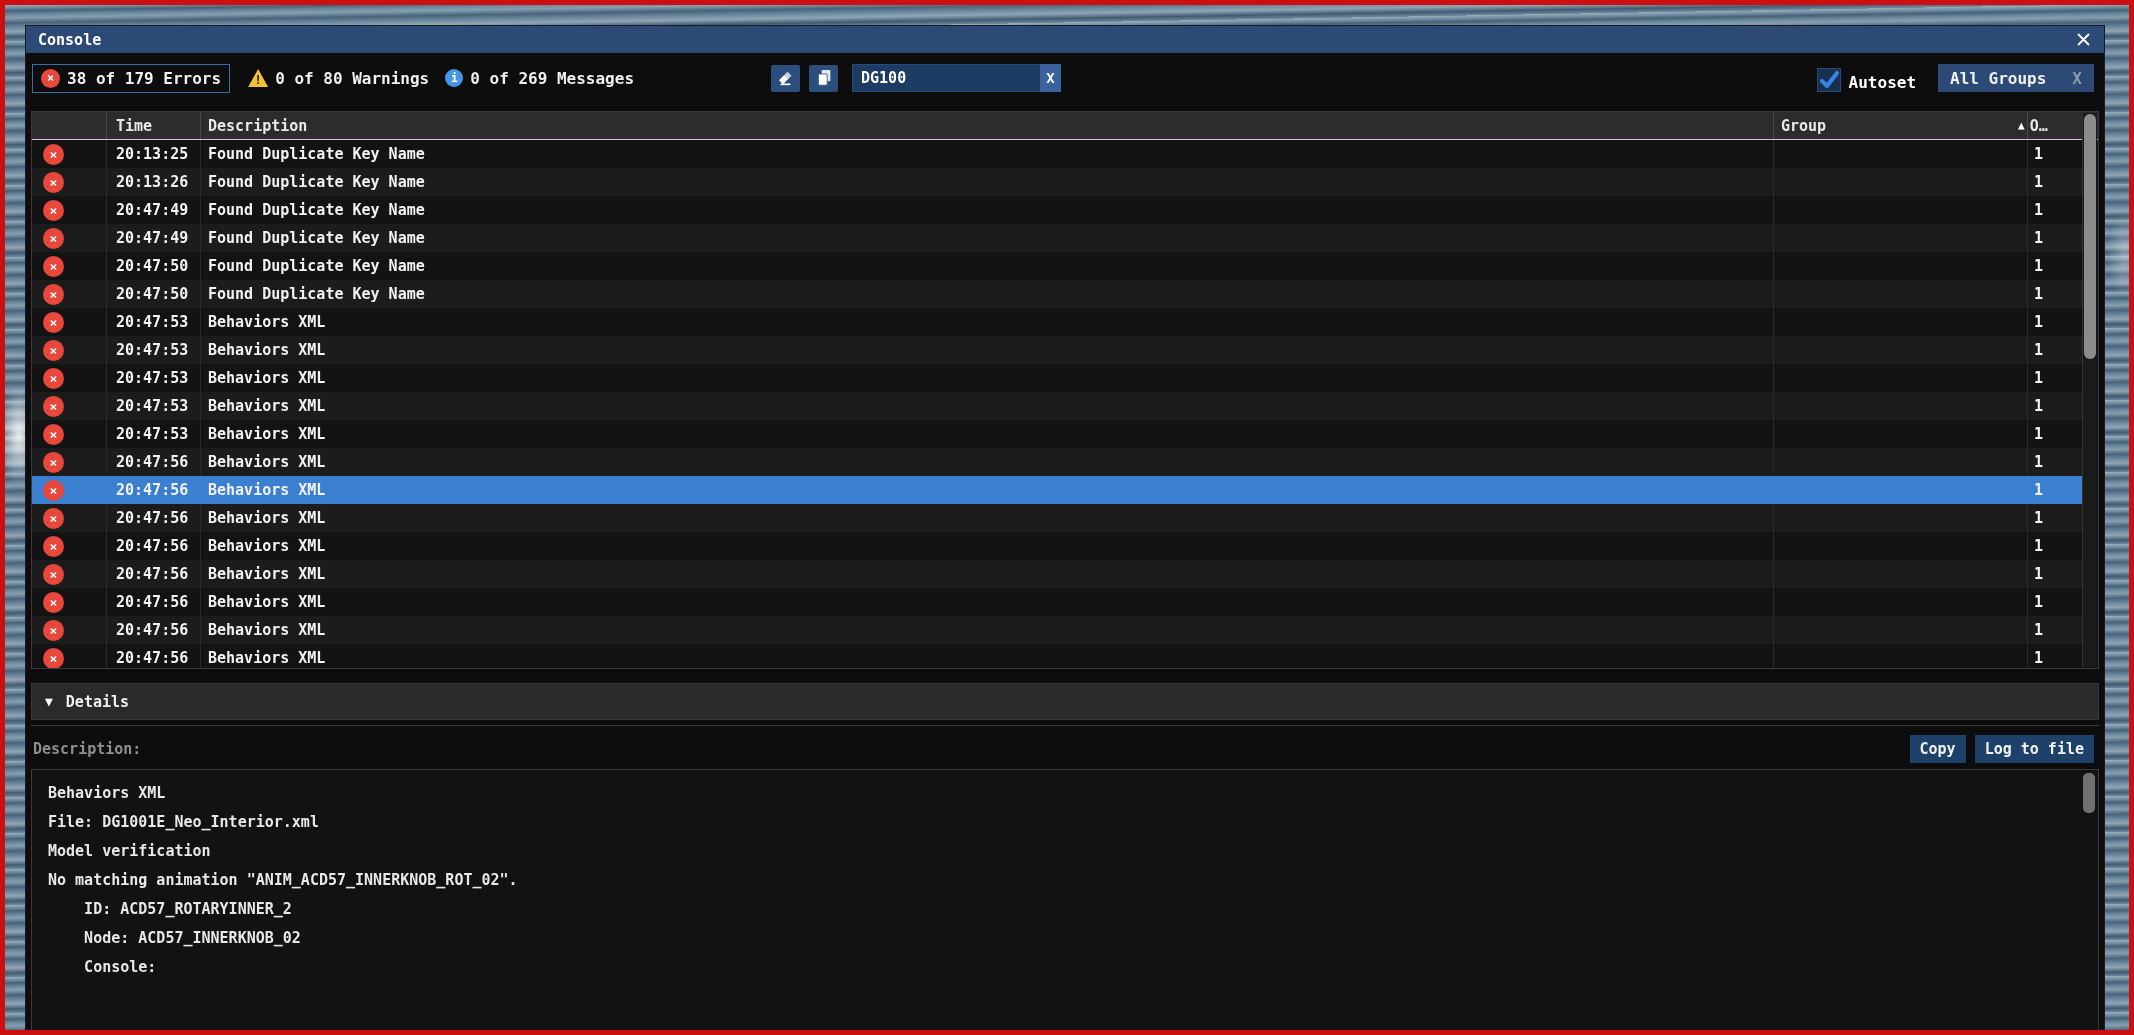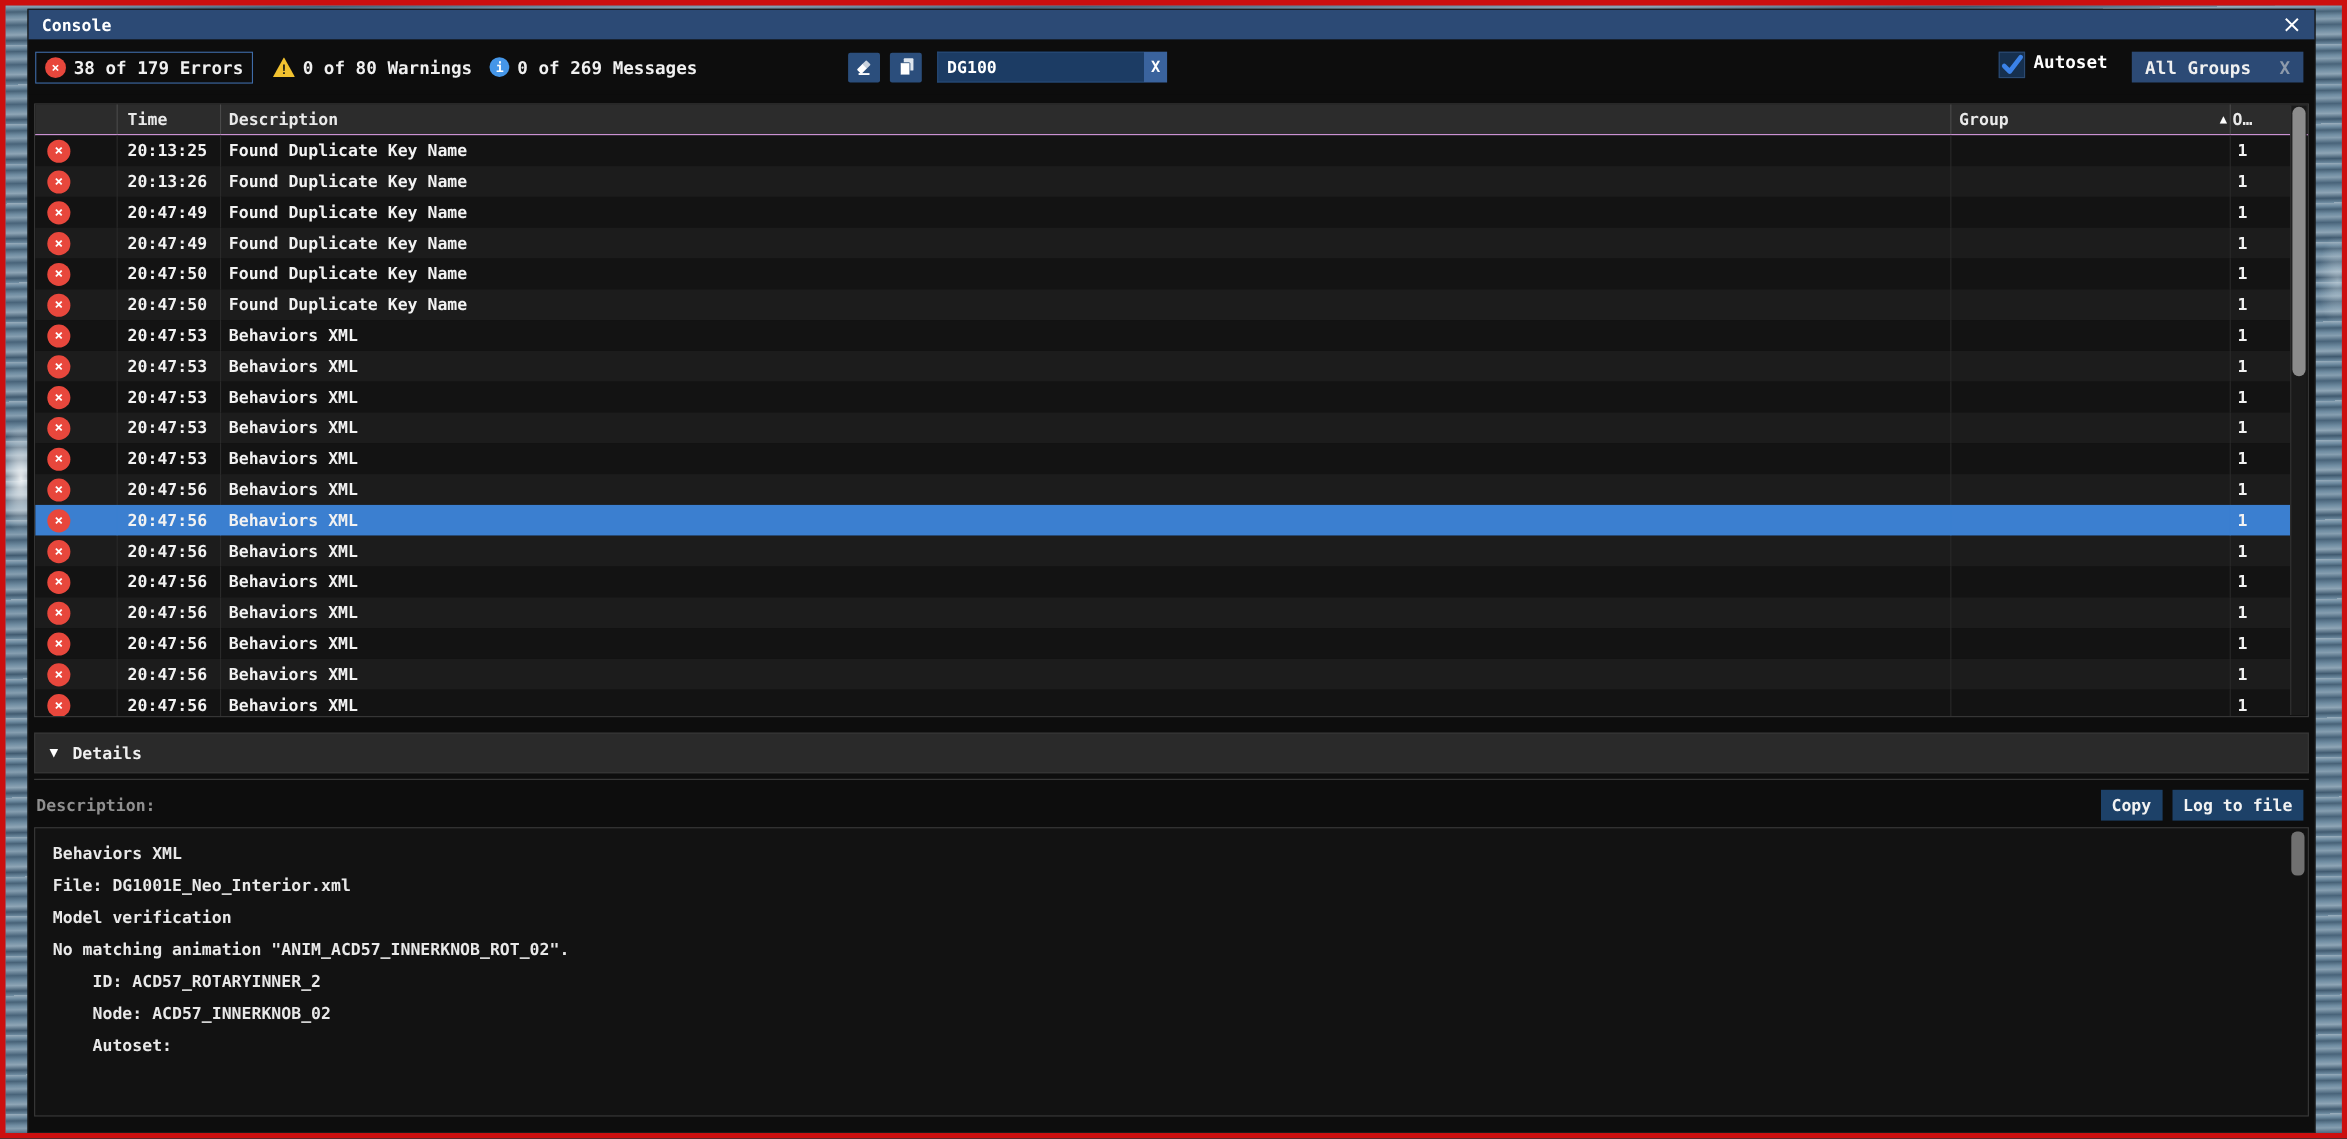--- a/index.html
+++ b/index.html
@@ -15,21 +15,21 @@
       radial-gradient(ellipse 30px 70px at 14px 430px, rgba(255,255,255,.85), rgba(255,255,255,0) 70%),
       radial-gradient(ellipse 26px 60px at 2120px 250px, rgba(230,240,245,.4), rgba(255,255,255,0) 70%),
       repeating-linear-gradient(179deg,
         rgba(255,255,255,.28) 0px, rgba(255,255,255,0) 3px,
         rgba(16,40,62,.42) 6px,  rgba(0,0,0,0) 10px,
         rgba(255,255,255,.16) 13px, rgba(10,34,58,.38) 18px,
         rgba(0,0,0,0) 23px, rgba(255,255,255,.22) 27px,
         rgba(8,30,52,.45) 32px, rgba(0,0,0,0) 36px);
   }
   .window {
-    position: absolute; left: 20px; top: 3px; width: 2080px; bottom: 0;
+    position: absolute; left: 20px; top: 20px; width: 2080px; bottom: 0;
     background: #0d0d0d;
     border: 1px solid #1b1b1b;
     display: flex; flex-direction: column;
     color: #f0f0f0;
   }
   
   .titlebar {
     height: 27px; background: #2c4a75; flex: 0 0 auto;
     display: flex; align-items: center; justify-content: space-between;
     padding: 0 10px 0 12px;
@@ -69,21 +69,21 @@
   }
   .filter-wrap { display:flex; margin-left: 14px; }
   .filter-input {
     width: 188px; height: 28px; background:#1c3c64; border:1px solid #274b77; border-right:none;
     color:#fff; font: 700 15px "DejaVu Sans Mono", monospace; padding: 0 8px; outline:none;
   }
   .filter-clear {
     width: 21px; height: 28px; background:#3a639d; color:#fff;
     display:flex; align-items:center; justify-content:center; font-size:14px; font-weight:700;
   }
-  .right-tools { margin-left:auto; display:flex; align-items:flex-start;padding-left:13px; }
+  .right-tools { margin-left:auto; display:flex; align-items:flex-end;padding-left:13px; }
   .checkbox { width:24px; height:24px; background:#16304f; border:1px solid #2b4a72;
     display:flex; align-items:center; justify-content:center; }
   .autoset-label { margin: 0 14px 0 8px; color:#fff; }
   .groups-btn {
     height: 28px; background:#2c4a75; display:flex; align-items:center;
     padding: 0 12px; gap: 26px; margin-left: 8px;
   }
   .groups-btn .x { color:#8d9aab; }
   
   .grid { margin: 8px 5px 0; border: 1px solid #3a3a3a; position: relative; flex: 0 0 auto; background:#111; }
@@ -581,18 +581,18 @@
     </div>
 
     <div class="desc-box">
 
       <div class="desc-line">Behaviors XML</div>
         <div class="desc-line">File: DG1001E_Neo_Interior.xml</div>
         <div class="desc-line">Model verification</div>
         <div class="desc-line">No matching animation "ANIM_ACD57_INNERKNOB_ROT_02".</div>
         <div class="desc-line">    ID: ACD57_ROTARYINNER_2</div>
         <div class="desc-line">    Node: ACD57_INNERKNOB_02</div>
-        <div class="desc-line">    Autoset:</div>
+        <div class="desc-line">    Console:</div>
         <div class="desc-scroll-thumb"></div>
     </div>
 
   </div>
 </div>
 
 </body></html>

